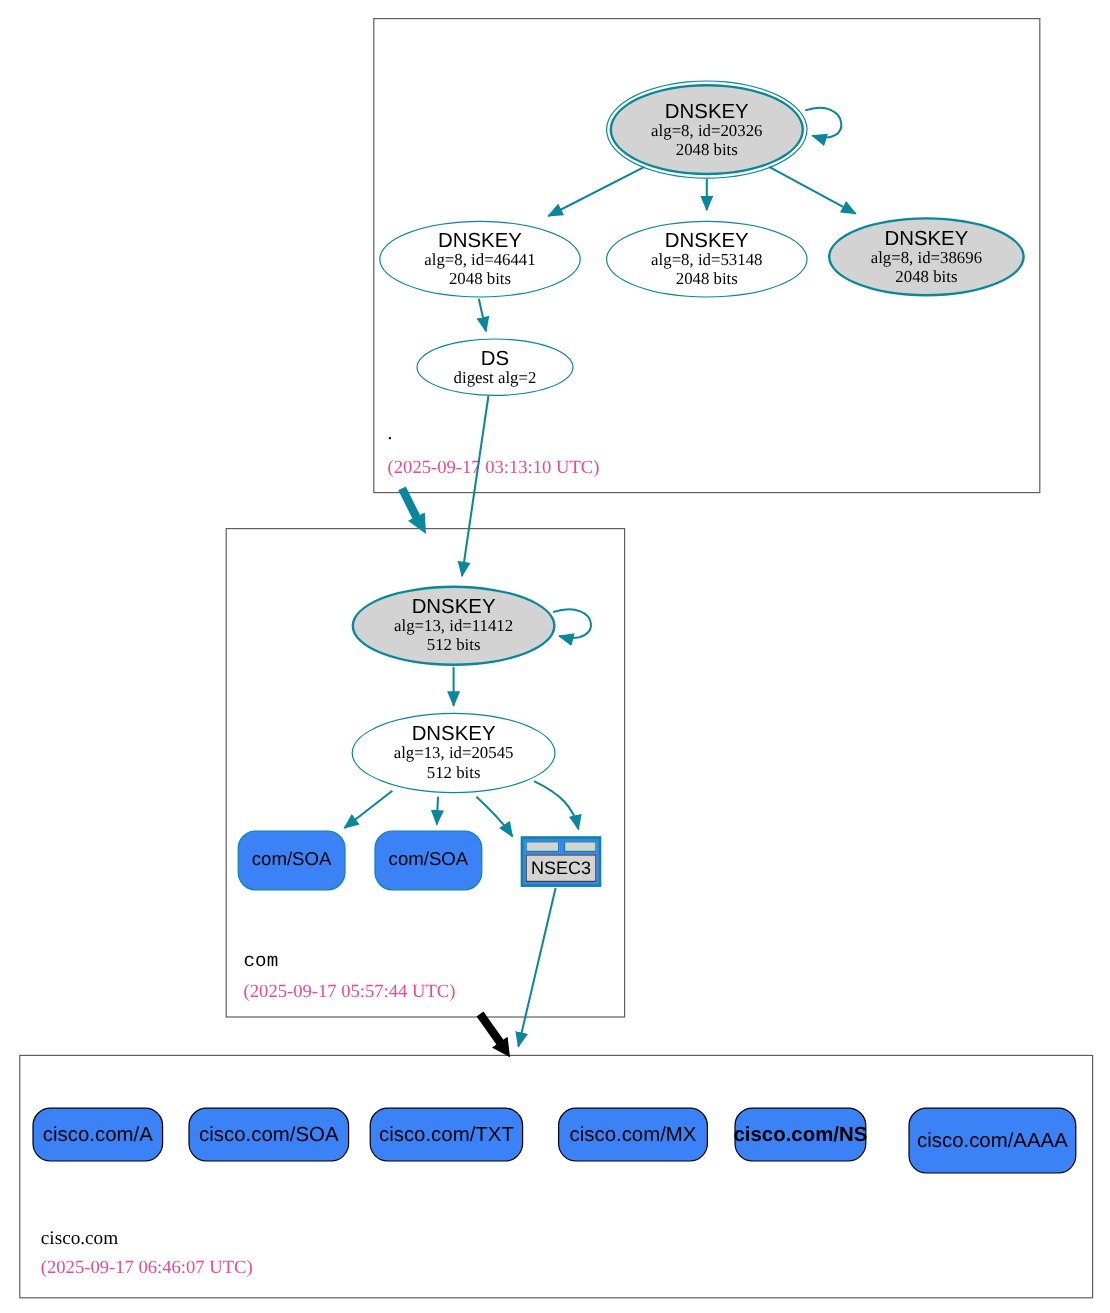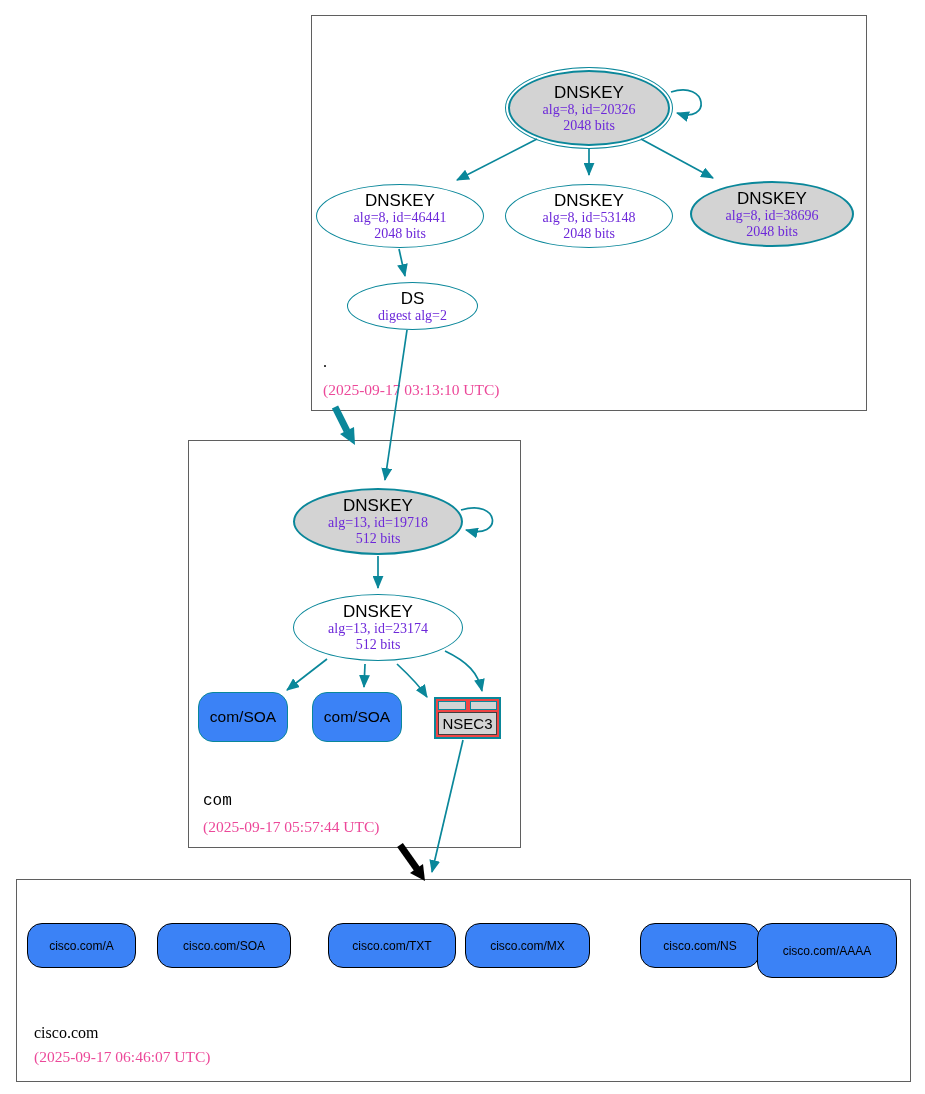--- a/index.html
+++ b/index.html
@@ -19,28 +19,28 @@
   .ellipse.thin{border:1.6px solid var(--teal);}
   .ellipse.thick{border:2.4px solid var(--teal);}
   .fill-gray{background:#d3d3d3;}
   .ellipse-outer{border:1.4px solid var(--teal);border-radius:50%;}
   .ellipse-inner{
     position:absolute;left:2px;top:2px;right:2px;bottom:2px;
     border:2.4px solid var(--teal);border-radius:50%;background:#d3d3d3;
     display:flex;flex-direction:column;align-items:center;justify-content:center;text-align:center;
   }
   .n-title{font:17px "Liberation Sans",sans-serif;line-height:19px;color:#000;}
-  .n-detail{font:14px "Liberation Serif",serif;line-height:16px;color:#6d28d9;text-align:center;}
+  .n-detail{font:14px "Liberation Serif",serif;line-height:16px;color:#000000;text-align:center;}
   .rrset{
     border-radius:15px;display:flex;align-items:center;justify-content:center;
     font:15.5px "Liberation Sans",sans-serif;color:#000;background:#3b82f6;
   }
   .rrset.teal{border:1.6px solid var(--teal);}
-  .rrset.black{border:1.7px solid #000;font-size:12px;}
-  .nsec3{background:#ef4444;border:2.4px solid var(--teal);text-decoration:underline;}
+  .rrset.black{border:1.7px solid #000;font-size:17px;}
+  .nsec3{background:#3b82f6;border:2.4px solid var(--teal);text-decoration:underline;}
   .nsec3 .cell-a{position:absolute;left:2px;top:2px;width:26px;height:7px;border:1.3px solid var(--teal);background:#d3d3d3;}
   .nsec3 .cell-b{position:absolute;right:2px;top:2px;width:25px;height:7px;border:1.3px solid var(--teal);background:#d3d3d3;}
   .nsec3 .cell-main{
     position:absolute;left:2px;right:2px;top:13px;bottom:2px;border:1px solid #404040;
     background:#d3d3d3;display:flex;align-items:center;justify-content:center;
     font:15px "Liberation Sans",sans-serif;color:#000;
   }
 </style>
 </head>
 <body>
@@ -115,27 +115,27 @@
     <div class="n-detail">2048 bits</div>
   </div>
 
   <div class="node ellipse thin" style="left:347px;top:282px;width:131px;height:48px;">
     <div class="n-title">DS</div>
     <div class="n-detail">digest alg=2</div>
   </div>
 
   <div class="node ellipse thick fill-gray" style="left:293px;top:488px;width:170px;height:67px;">
     <div class="n-title">DNSKEY</div>
-    <div class="n-detail">alg=13, id=19718</div>
+    <div class="n-detail">alg=13, id=11412</div>
     <div class="n-detail">512 bits</div>
   </div>
 
   <div class="node ellipse thin" style="left:293px;top:594px;width:170px;height:67px;">
     <div class="n-title">DNSKEY</div>
-    <div class="n-detail">alg=13, id=23174</div>
+    <div class="n-detail">alg=13, id=20545</div>
     <div class="n-detail">512 bits</div>
   </div>
 
   <div class="node rrset teal" style="left:198px;top:692px;width:90px;height:50px;">
     <span>com/SOA</span>
   </div>
   <div class="node rrset teal" style="left:312px;top:692px;width:90px;height:50px;">
     <span>com/SOA</span>
   </div>
 
@@ -144,26 +144,26 @@
     <div class="cell-b"></div>
     <div class="cell-main">NSEC3</div>
   </div>
 
   <div class="node rrset black" style="left:27px;top:923px;width:109px;height:45px;">
     <span>cisco.com/A</span>
   </div>
   <div class="node rrset black" style="left:157px;top:923px;width:134px;height:45px;align-items:center;">
     <span>cisco.com/SOA</span>
   </div>
-  <div class="node rrset black" style="left:328px;top:923px;width:128px;height:45px;">
+  <div class="node rrset black" style="left:308px;top:923px;width:128px;height:45px;">
     <span>cisco.com/TXT</span>
   </div>
   <div class="node rrset black" style="left:465px;top:923px;width:125px;height:45px;">
     <span>cisco.com/MX</span>
   </div>
-  <div class="node rrset black" style="left:640px;top:923px;width:120px;height:45px;">
+  <div class="node rrset black" style="left:612px;top:923px;width:110px;height:45px;font-weight:bold;">
     <span>cisco.com/NS</span>
   </div>
   <div class="node rrset black" style="left:757px;top:923px;width:140px;height:55px;">
     <span>cisco.com/AAAA</span>
   </div>
 
 </div>
 
 </body></html>

